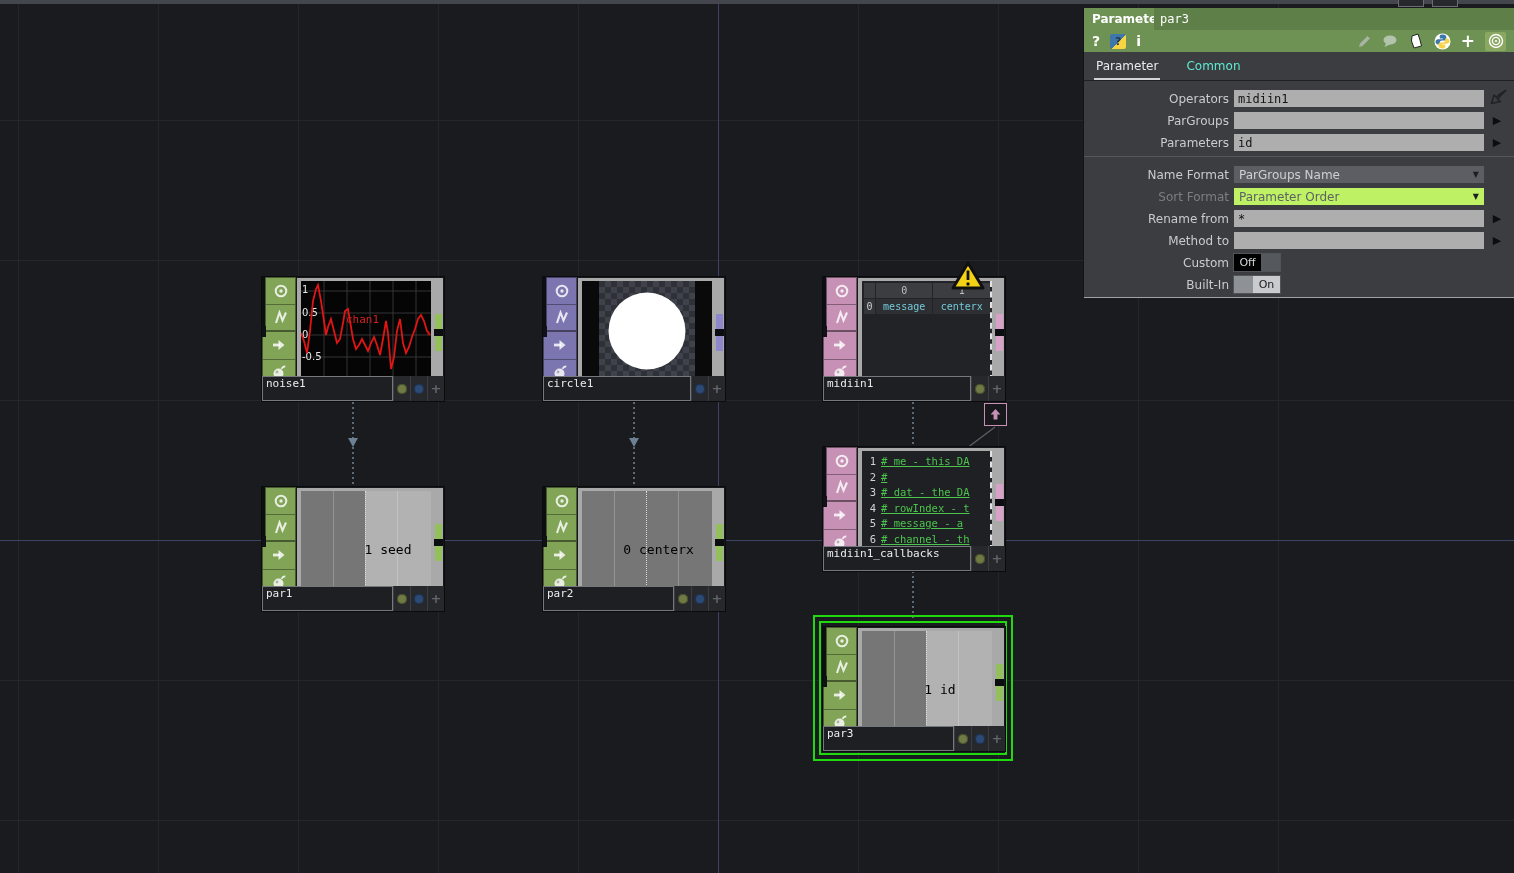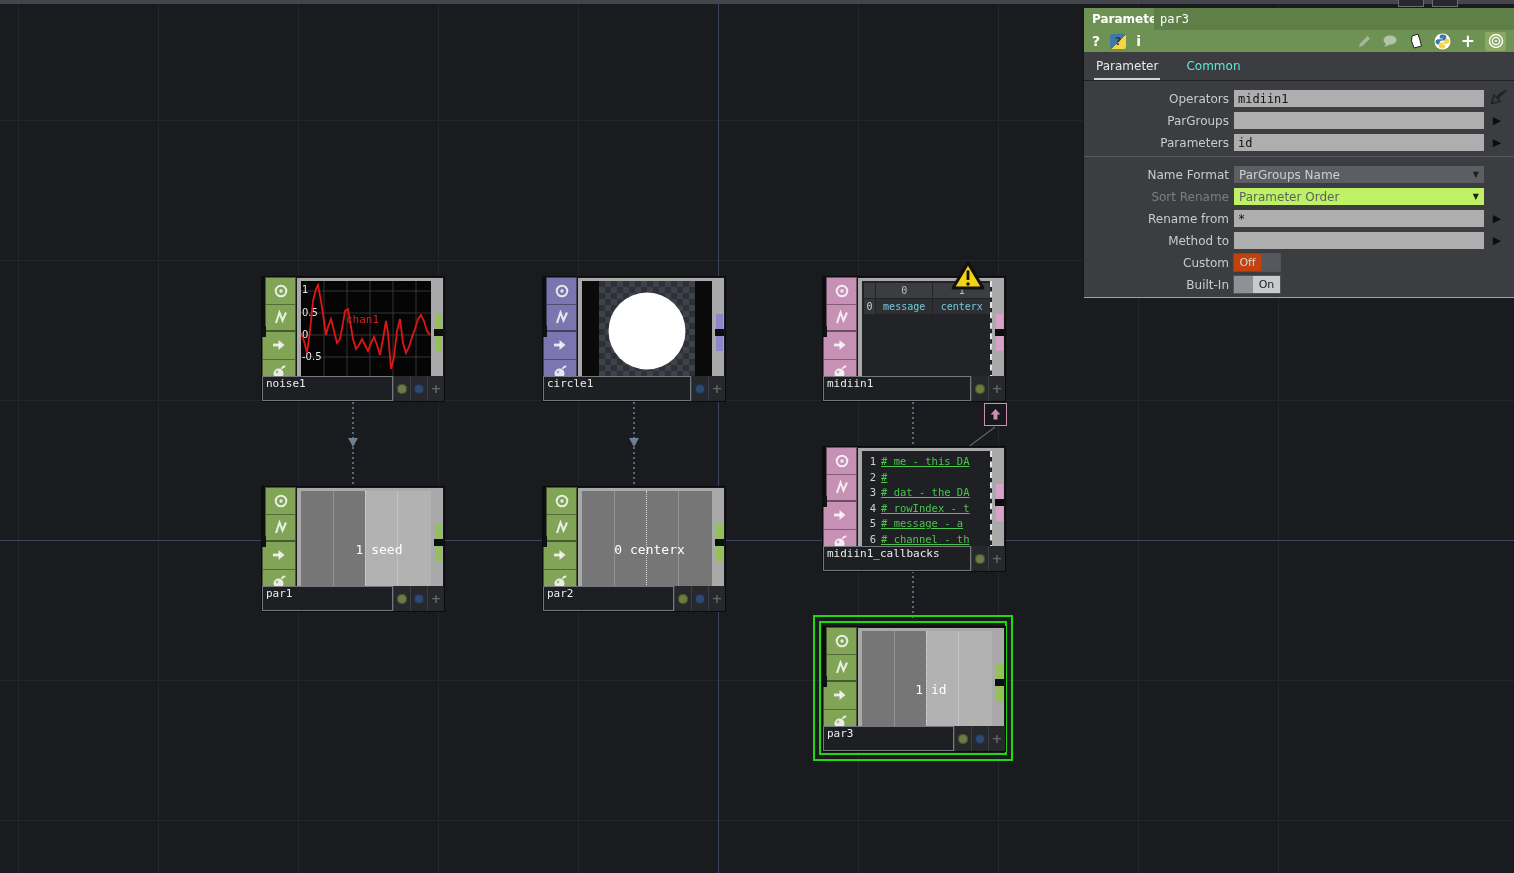--- a/index.html
+++ b/index.html
@@ -64,21 +64,21 @@
 
   .v-code{background:#1e2023;border-right:2px dashed #e2e2e2;box-sizing:border-box;padding-top:3px;}
   .cline{display:flex;height:15.5px;font:10.5px/15.5px "DejaVu Sans Mono",monospace;white-space:pre;}
   .cnum{width:14px;text-align:right;color:#d2d3d5;margin-right:5px;flex:none;}
   .ctext{color:#4cc44e;text-decoration:underline;}
 
   .v-bars{background:#767676;}
   .fillpart{position:absolute;left:49.5%;top:0;right:0;bottom:0;background:#b2b2b2;}
   .hline{position:absolute;top:0;bottom:0;width:1px;background:rgba(255,255,255,.22);}
   .dotdiv{position:absolute;left:49.5%;top:0;bottom:0;width:0;border-left:1px dotted #dcdcdc;}
-  .barstext{position:absolute;top:58%;transform:translate(-50%,-50%);font:13px "DejaVu Sans Mono",monospace;color:#ffffff;white-space:nowrap;}
+  .barstext{position:absolute;top:58%;transform:translate(-50%,-50%);font:13px "DejaVu Sans Mono",monospace;color:#000000;white-space:nowrap;margin-left:9px;}
 
   .warnicon{position:absolute;z-index:3;width:34px;height:30px;}
   .dockicon{position:absolute;z-index:3;width:23px;height:23px;background:#17181b;border:1px solid #c791b5;
             box-sizing:border-box;display:flex;align-items:center;justify-content:center;}
 
   .panel{position:absolute;left:1084px;top:8px;width:430px;height:289px;background:#3b3d41;z-index:10;
          box-shadow:0 1px 0 #9fa2a8,-1px 0 0 #141519;}
   .phead{display:flex;height:22px;background:#6d9254;}
   .ptitle{width:70px;padding:4px 0 0 8px;font:bold 12px "DejaVu Sans",sans-serif;color:#fff;box-sizing:border-box;}
   .pname{flex:1;background:#5e8048;font:12px/22px "DejaVu Sans Mono",monospace;color:#fff;padding-left:6px;}
@@ -100,21 +100,21 @@
   .plabel.dis{color:#7b7e83;}
   .pinput{width:250px;height:17px;background:#aeaeae;border:none;outline:none;font:12px "DejaVu Sans Mono",monospace;
           color:#141414;padding:0 4px;box-sizing:border-box;flex:none;}
   .pdrop{width:250px;height:17px;background:#5c5e63;color:#ced0d3;font-size:12px;padding:0 5px;box-sizing:border-box;
          display:flex;align-items:center;flex:none;}
   .pdrop .dtri{margin-left:auto;color:#1d1e22;font-size:8px;}
   .pdrop.dis{background:#bef264;color:#5d6166;}
   .pbtn{width:26px;text-align:center;color:#0d0d0f;font-size:11px;flex:none;}
   .psep{height:1px;background:#55575c;margin:3px 0 9px;}
   .ptoggle{display:flex;width:46px;height:17px;box-shadow:0 0 0 1px #515459;}
-  .toff{flex:1;background:#c2410c;color:#d6d8da;font-size:11px;text-align:center;line-height:17px;}
+  .toff{flex:1;background:#000000;color:#d6d8da;font-size:11px;text-align:center;line-height:17px;}
   .ton{flex:1;background:#c9cbce;color:#17181a;font-size:11px;text-align:center;line-height:17px;}
   .tknob-dark{width:19px;background:#55585d;}
   .tknob-light{width:19px;background:#8e9196;}
 </style>
 </head>
 <body>
 
 <div class="canvas">
   <div class="grid"></div>
   <div class="brightv"></div>
@@ -614,21 +614,21 @@
         </div>
         <div class="psep"></div>
         <div class="prow">
           <div class="plabel">Name Format</div>
           <div class="pdrop">
             <span>ParGroups Name</span>
             <span class="dtri">▼</span>
           </div>
         </div>
         <div class="prow">
-          <div class="plabel dis">Sort Rename</div>
+          <div class="plabel dis">Sort Format</div>
           <div class="pdrop dis">
             <span>Parameter Order</span>
             <span class="dtri">▼</span>
           </div>
         </div>
         <div class="prow">
           <div class="plabel">Rename from</div>
           <input class="pinput" readonly="" value="*" style="">
           <div class="pbtn">▶</div>
         </div>

